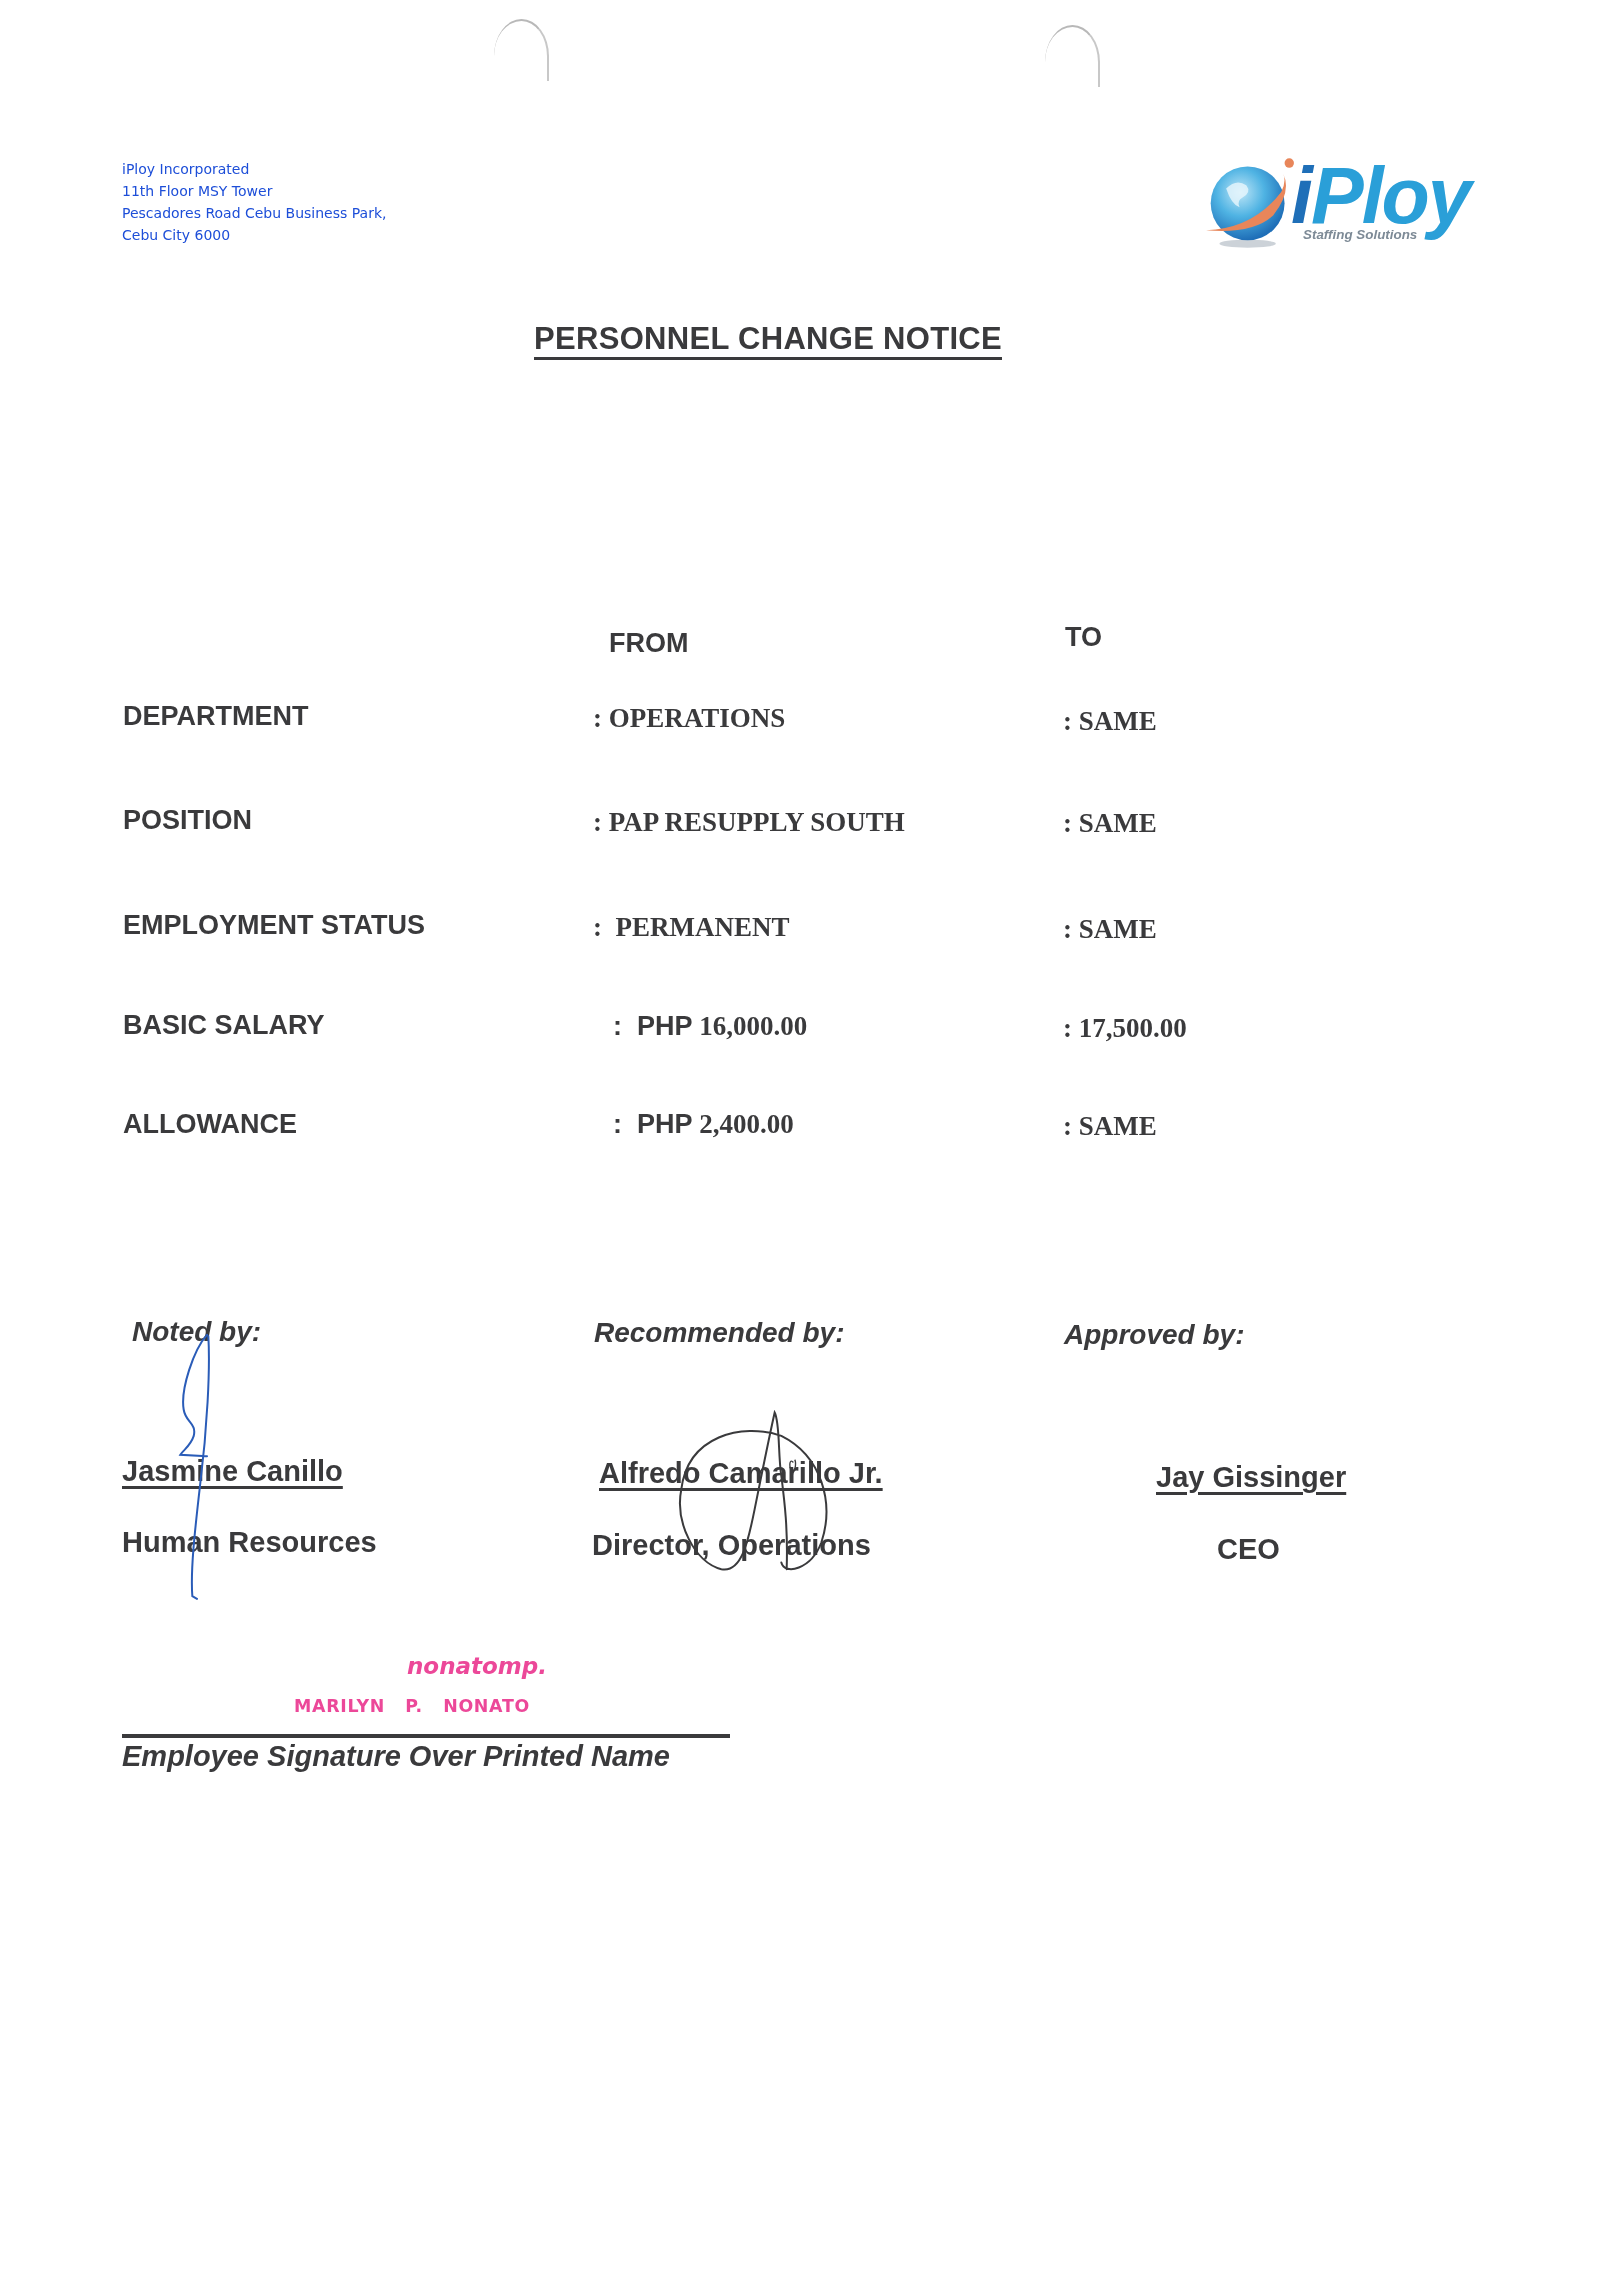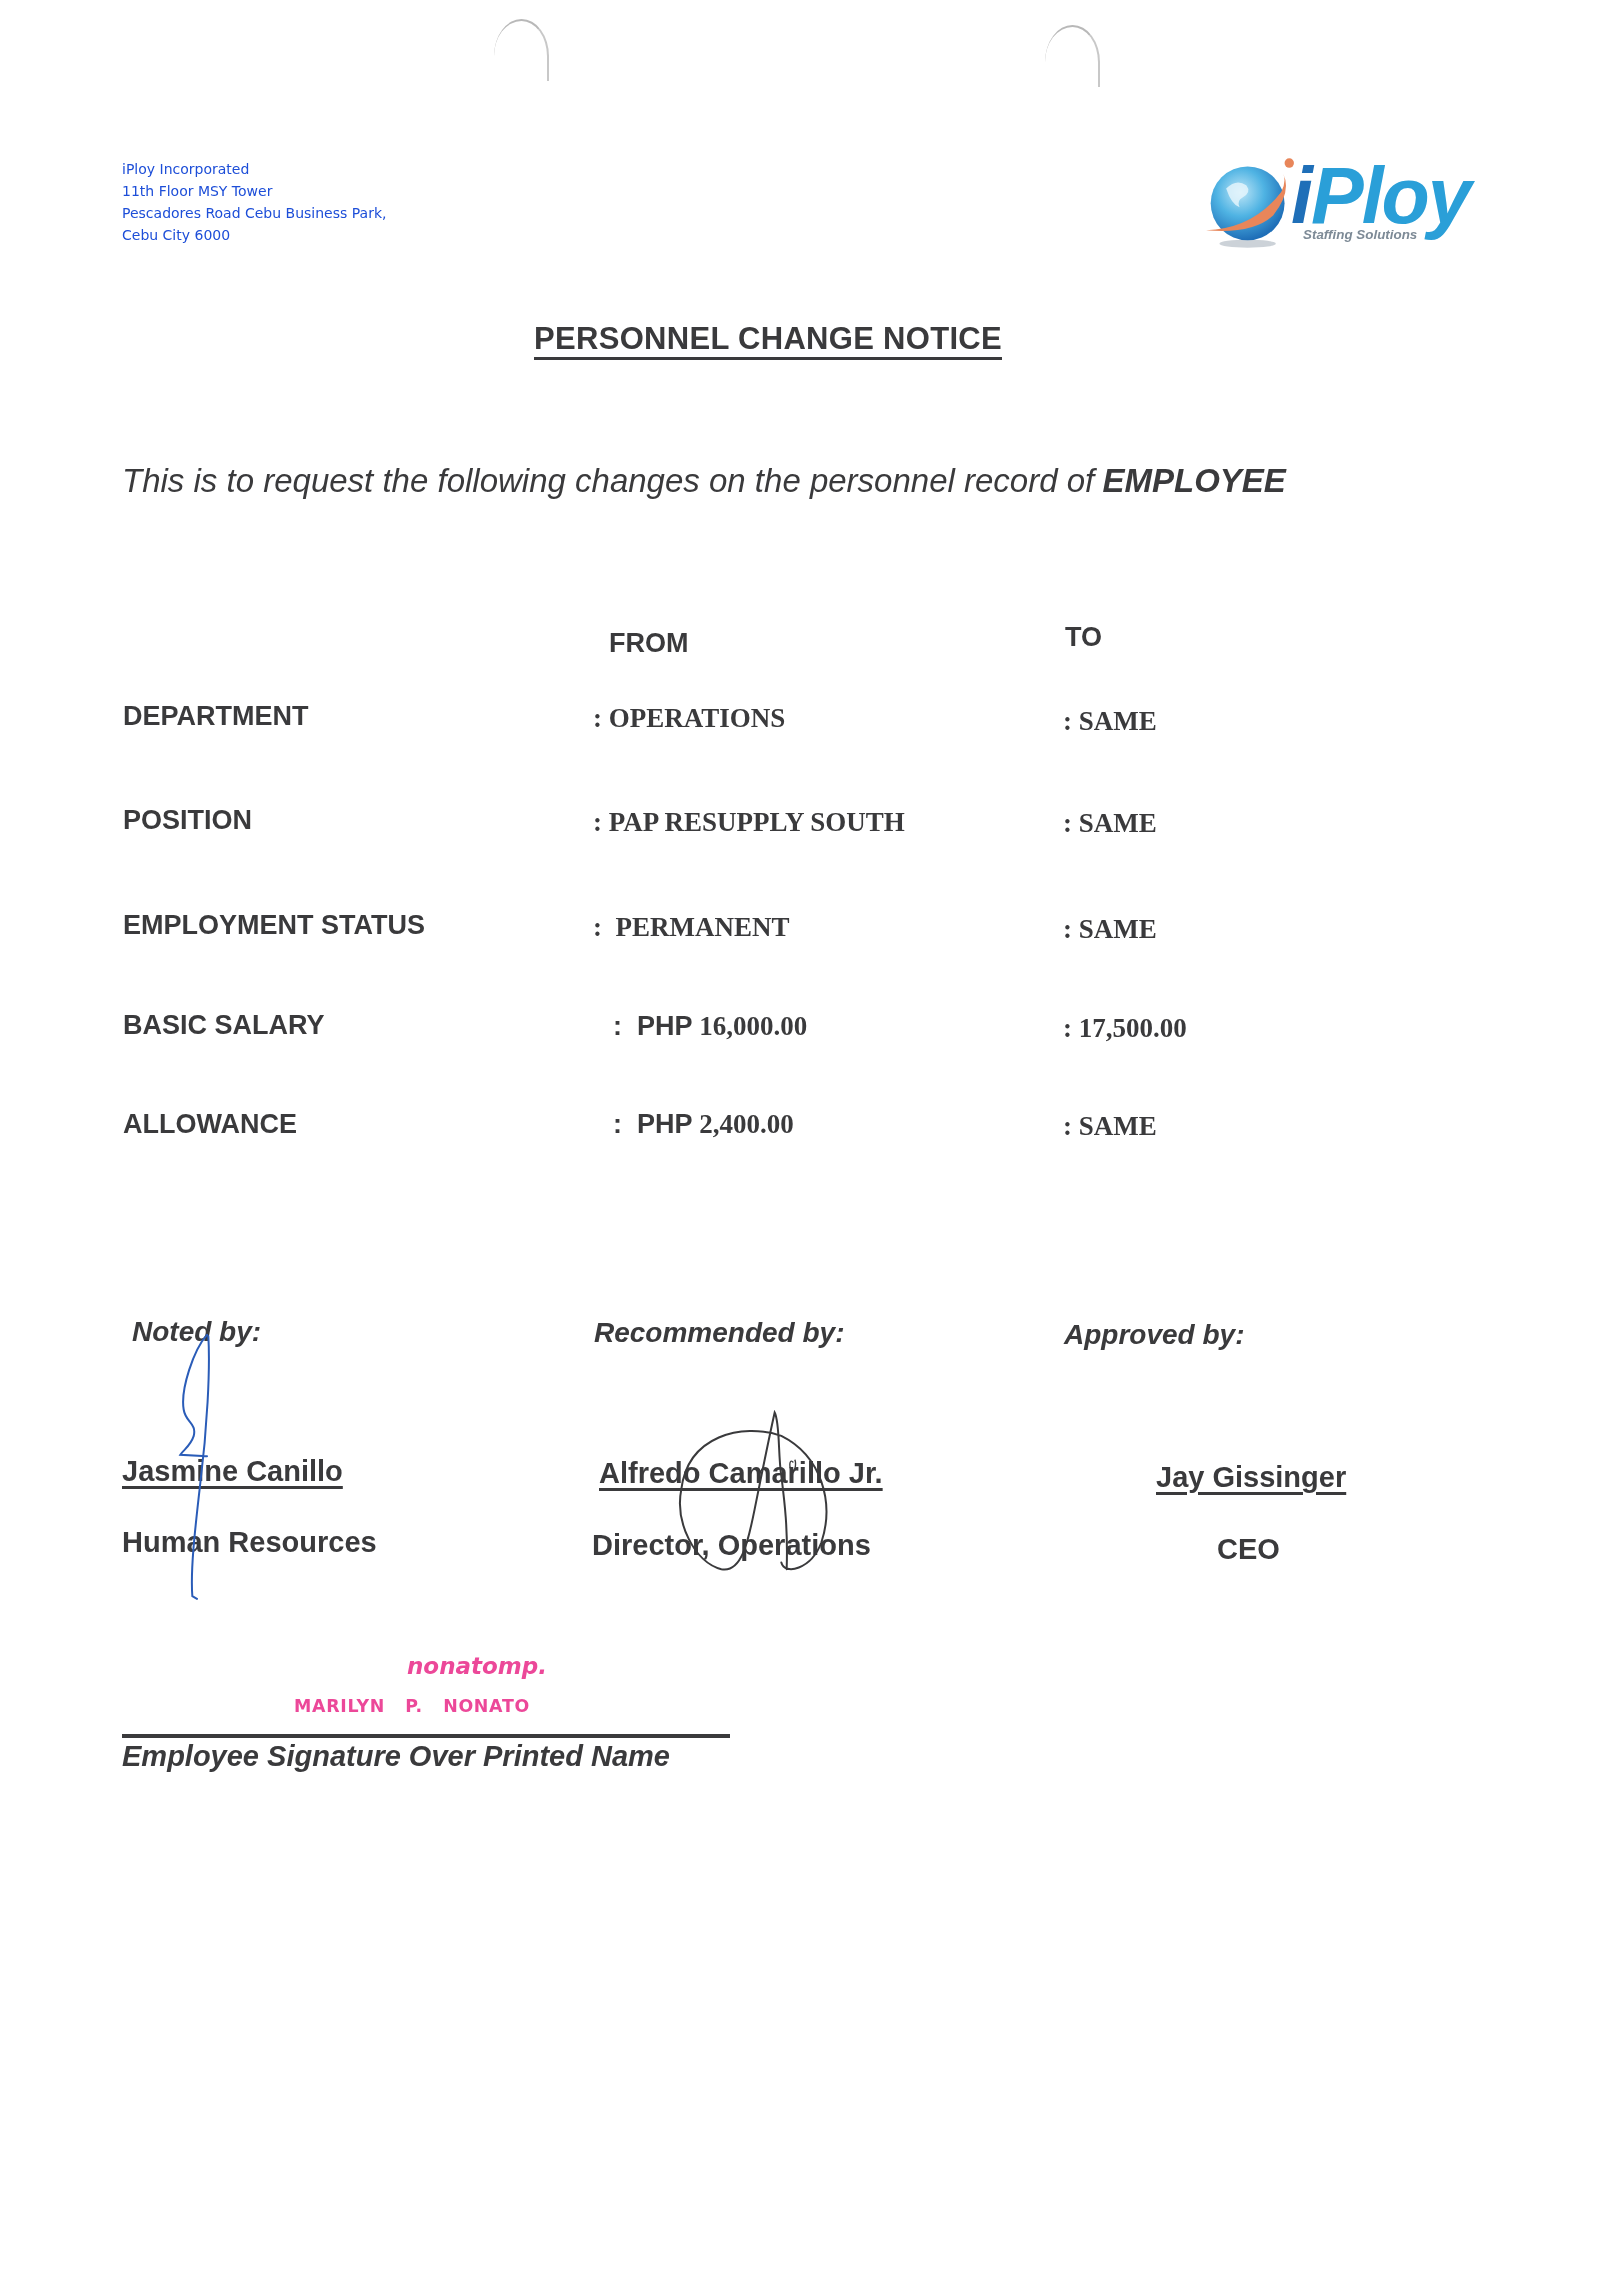--- a/index.html
+++ b/index.html
@@ -60,24 +60,20 @@
     <span style="color:#1f6fb8">i</span><span style="color:#2a9fd8">Ploy</span>
   </div>
   <div class="logo-sub">Staffing Solutions</div>
 </div>
 
 <div class="abs title">
   <span>PERSONNEL CHANGE NOTICE</span>
 </div>
 
 <div class="abs intro">
-  <div>
-    <span class="it">This is to request the following changes on the personnel record of</span>
-    <span class="bi">EMPLOYEE</span>
-  </div>
 </div>
 
 <div class="abs colh" style="left:609px;top:628px;">FROM</div>
 <div class="abs colh" style="left:1065px;top:622px;">TO</div>
 
 <div class="abs lbl" style="top:701px;">DEPARTMENT</div>
 <div class="abs val" style="left:593px;top:703px;">: OPERATIONS</div>
 <div class="abs val" style="left:1063px;top:706px;">: SAME</div>
 
 <div class="abs lbl" style="top:805px;">POSITION</div>

